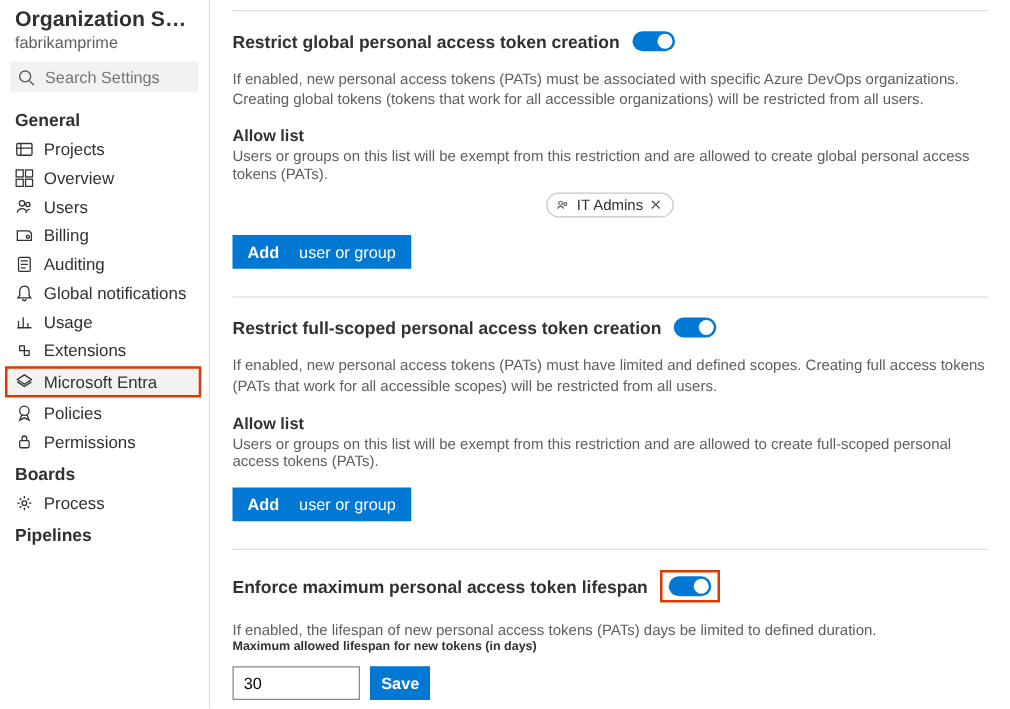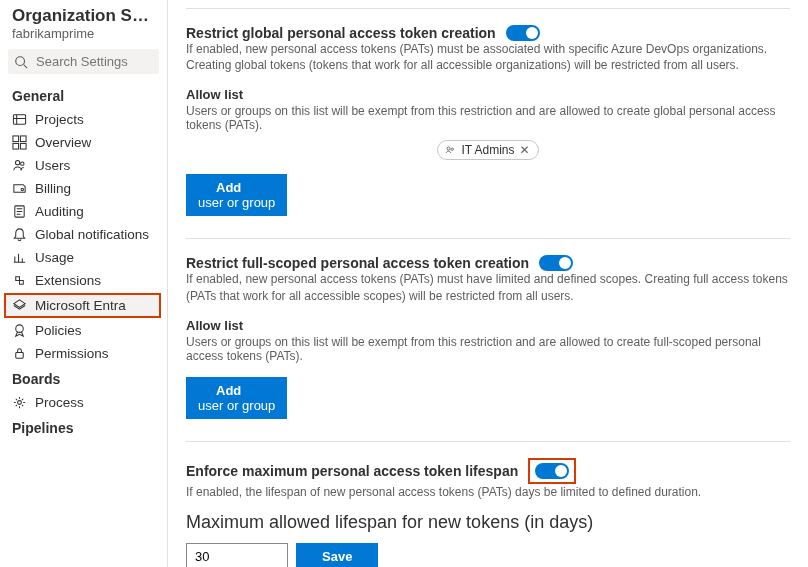--- a/index.html
+++ b/index.html
@@ -89,21 +89,21 @@
     gap: 10px;
     margin-top: 4px;
   }
   .policy-title {
     font-size: 14px;
     font-weight: 600;
   }
   .policy-desc {
     font-size: 12px;
     color: #605e5c;
-    margin-top: 0;
+    margin-top: 14px;
     line-height: 1.35;
   }
   .allow-head {
     font-size: 13px;
     font-weight: 600;
     margin-top: 14px;
   }
   .allow-desc {
     font-size: 12px;
     color: #605e5c;
@@ -128,21 +128,20 @@
   .add-btn {
     margin-top: 14px;
     display: inline-flex;
     align-items: center;
     background: #0078d4;
     color: #fff;
     font-size: 13px;
     border: none;
     padding: 6px 12px;
     cursor: pointer;
-    flex-direction: column;
   }
   .add-btn .add-label { font-weight:600; margin-right:16px; }
   .toggle {
     width: 34px;
     height: 16px;
     border-radius: 8px;
     background: #0078d4;
     position: relative;
     cursor: pointer;
     flex-shrink:0;
@@ -171,29 +170,28 @@
   .max-input {
     width: 102px;
     border: 1px solid #8a8886;
     padding: 5px 8px;
     font-size: 13px;
   }
   .save-btn {
     background:#0078d4;
     color:#fff;
     border:none;
-    padding: 0 26px;
+    padding: 0 9px;
     font-size:13px;
     font-weight:600;
     cursor:pointer;
   }
   .field-label {
-    font-size: 18px;
-    font-weight: 400;
-    margin-top: 12px;
+    font-size: 10px;
+    font-weight: 700;
   }
 </style>
 </head>
 <body>
 
 <div class="sidebar">
   <div class="org-title">Organization S…</div>
   <div class="org-sub">fabrikamprime</div>
 
   <div class="search-wrap">

